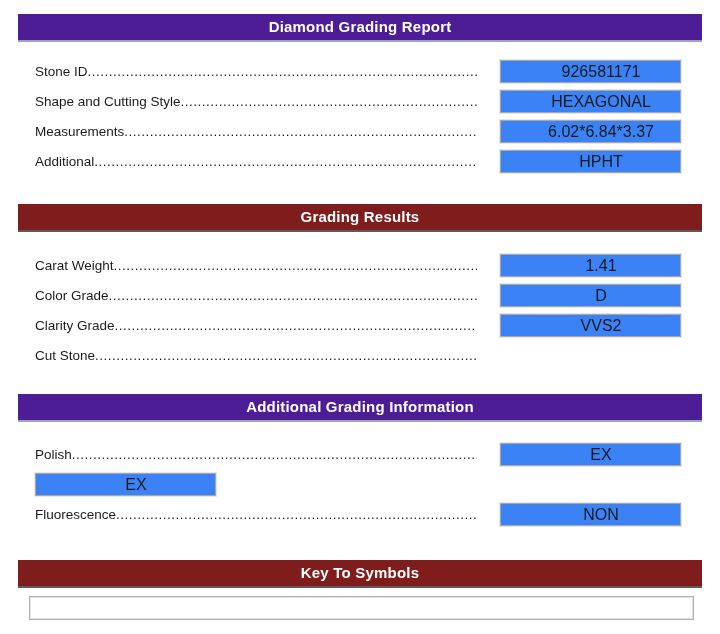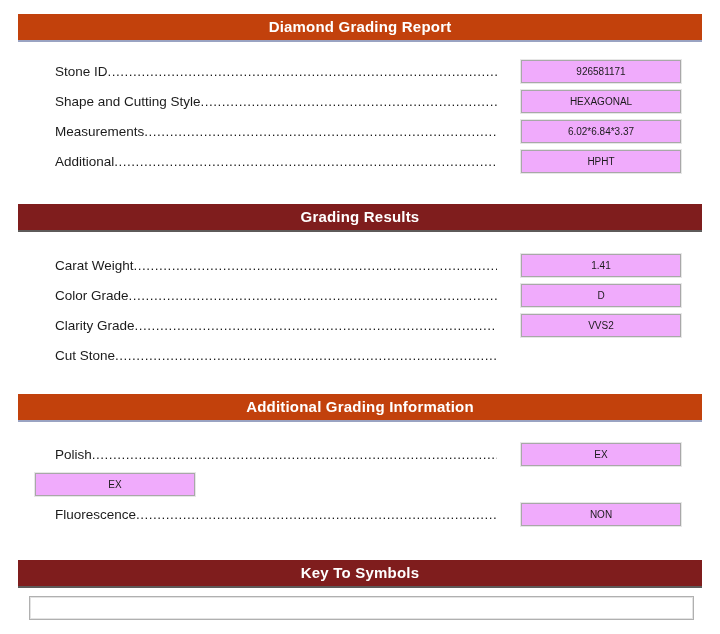--- a/index.html
+++ b/index.html
@@ -25,21 +25,21 @@
     margin: 0 18px;
     height: 26px;
     line-height: 25px;
     text-align: center;
     color: #ffffff;
     font-weight: bold;
     font-size: 15px;
     letter-spacing: 0.2px;
   }
   .bar.navy {
-    background: #c2410c;
+    background: #4c1d95;
     border-bottom: 2px solid #9aa3c2;
   }
   .bar.gray {
     background: #7f1d1d;
     border-bottom: 2px solid #5e5b5a;
   }
   .bar-top { margin-top: 14px; }
 
   
   .fields { padding: 0; }
@@ -50,41 +50,41 @@
     height: 23px;
     margin: 0 39px 7px 35px;
   }
   .leader {
     width: 442px;
     display: flex;
     overflow: hidden;
     white-space: nowrap;
     font-size: 13.5px;
     align-items: flex-end;
-    margin-left: 20px;
   }
   .leader .dots {
     flex: 1 1 auto;
     overflow: hidden;
     color: #1b1b1b;
   }
   .leader .dots::after {
     content: "......................................................................................................................................................................";
     letter-spacing: 0.5px;
   }
   .value-box {
     width: 158px;
     height: 21px;
     border: 1px solid #a8a8a8;
     box-shadow: 0 0 0 1px #e7e7e7;
     text-align: center;
     line-height: 21px;
-    font-size: 10px;
-    background: #f0abfc;
+    font-size: 16px;
+    background: #3b82f6;
     flex: 0 0 auto;
+    padding-left: 21px;
   }
   .spacer-18 { height: 18px; }
   .spacer-24 { height: 24px; }
   .spacer-22 { height: 22px; }
   .spacer-20 { height: 20px; }
   .spacer-21 { height: 21px; }
   .spacer-27 { height: 27px; }
   .spacer-8  { height: 8px; }
 
   

